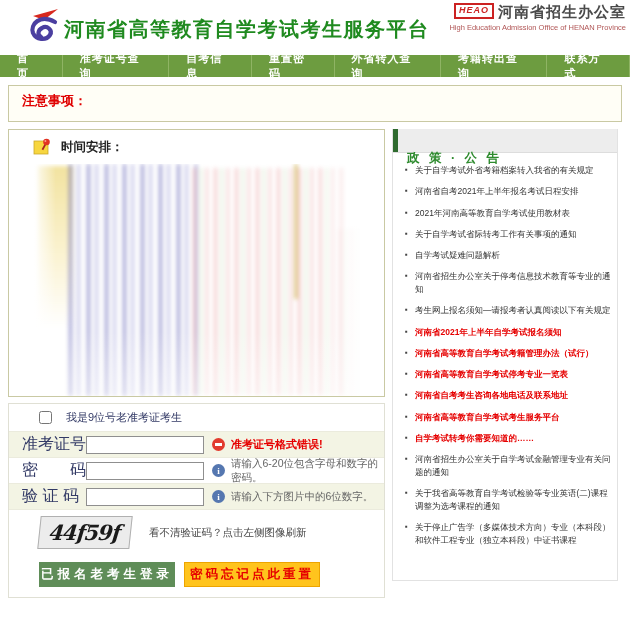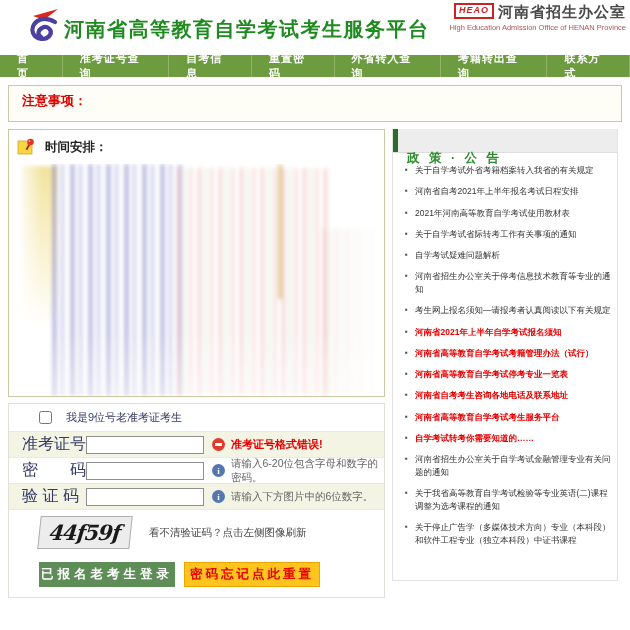--- a/index.html
+++ b/index.html
@@ -29,21 +29,21 @@
   .notice-list li { position:relative; padding-left:12px; color:#e00000; font-weight:bold;
     font-size:11px; line-height:1.85; }
   .notice-list li::before { content:"▪"; position:absolute; left:0; top:0; font-size:10px;
     color:#cc0000; }
   
   .main { display:flex; padding:0 8px; gap:7px; align-items:flex-start; }
   .left-col { width:377px; flex:none; }
   .right-col { width:226px; flex:none; border:1px solid #e2e2e2; border-top:none;
     height:452px; overflow:hidden; background:#fff; }
   
-  .schedule-panel { border:1px solid #c9c9a3; background:#fff; padding:7px 8px 6px;
+  .schedule-panel { border:1px solid #c9c9a3; background:#fff; padding:7px 24px 6px;
     height:268px; }
   .schedule-head { display:flex; align-items:center; gap:8px; }
   .schedule-title { font-size:12.5px; font-weight:bold; color:#222; }
   .blur-area { position:relative; margin-top:7px; height:232px; overflow:hidden; background:#fff; }
   .blur-wrap { position:absolute; inset:0; filter:blur(2.2px); }
   .glow { position:absolute; left:4px; top:2px; width:36px; height:70%;
     background:linear-gradient(180deg,#f2e3a0,#fbf3d2 55%,rgba(255,255,255,0)); }
   .stripes-a { position:absolute; left:36px; top:0; width:128px; height:100%;
     background:repeating-linear-gradient(90deg, rgba(88,88,178,.6) 0 3px, rgba(255,255,255,0) 3px 8px,
     rgba(120,120,200,.4) 8px 11px, rgba(255,255,255,0) 11px 18px); }

